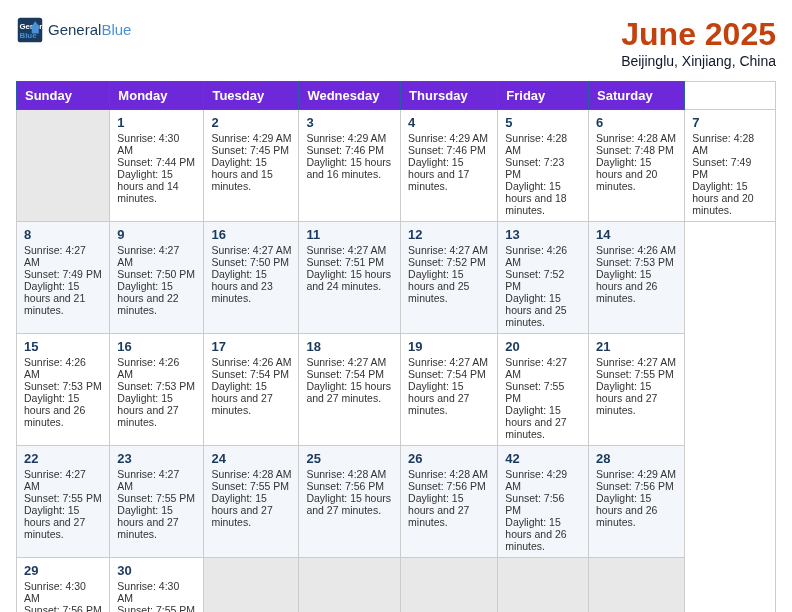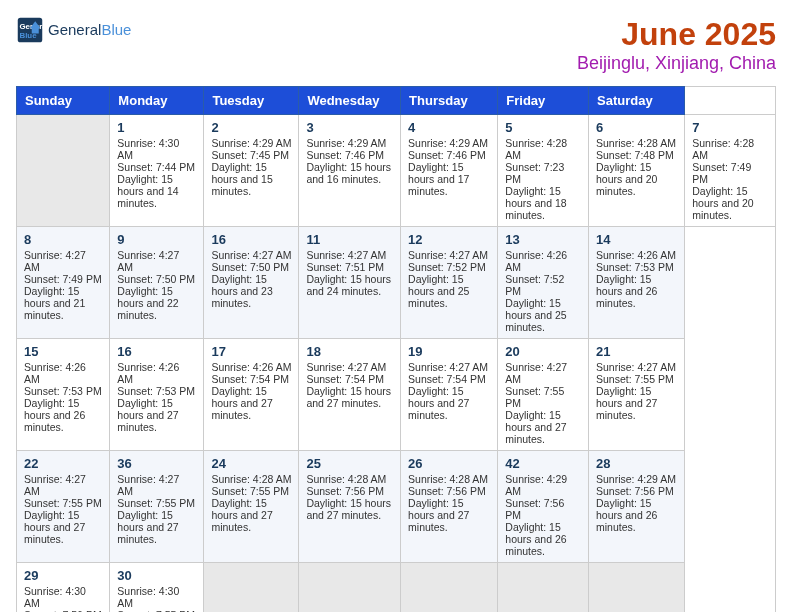--- a/index.html
+++ b/index.html
@@ -36,30 +36,30 @@
     }
     .title-area {
       text-align: right;
     }
     .calendar-title {
       font-size: 32px;
       color: #c2410c;
       font-weight: bold;
     }
     .calendar-subtitle {
-      font-size: 18px;
-      color: #a21caf;
+      font-size: 14px;
+      color: #0f172a;
     }
     .calendar {
       width: 100%;
       border-collapse: collapse;
       border: 1px solid #ccc;
     }
     .calendar th {
-      background: #1d4ed8;
+      background: #6d28d9;
       color: #fff;
       text-align: left;
       padding: 6px 8px;
       font-size: 13px;
       border: 1px solid #2a5ca8;
     }
     .calendar td {
       vertical-align: top;
       padding: 5px 7px;
       border: 1px solid #ccc;
@@ -251,21 +251,21 @@
       </td>
       </tr>
       <tr>
         <td>
         <span class="day-number">22</span>
         <span>Sunrise: 4:27 AM</span><br>
         <span>Sunset: 7:55 PM</span><br>
         <span>Daylight: 15 hours and 27 minutes.</span>
       </td>
         <td>
-        <span class="day-number">36</span>
+        <span class="day-number">23</span>
         <span>Sunrise: 4:27 AM</span><br>
         <span>Sunset: 7:55 PM</span><br>
         <span>Daylight: 15 hours and 27 minutes.</span>
       </td>
         <td>
         <span class="day-number">24</span>
         <span>Sunrise: 4:28 AM</span><br>
         <span>Sunset: 7:55 PM</span><br>
         <span>Daylight: 15 hours and 27 minutes.</span>
       </td>

